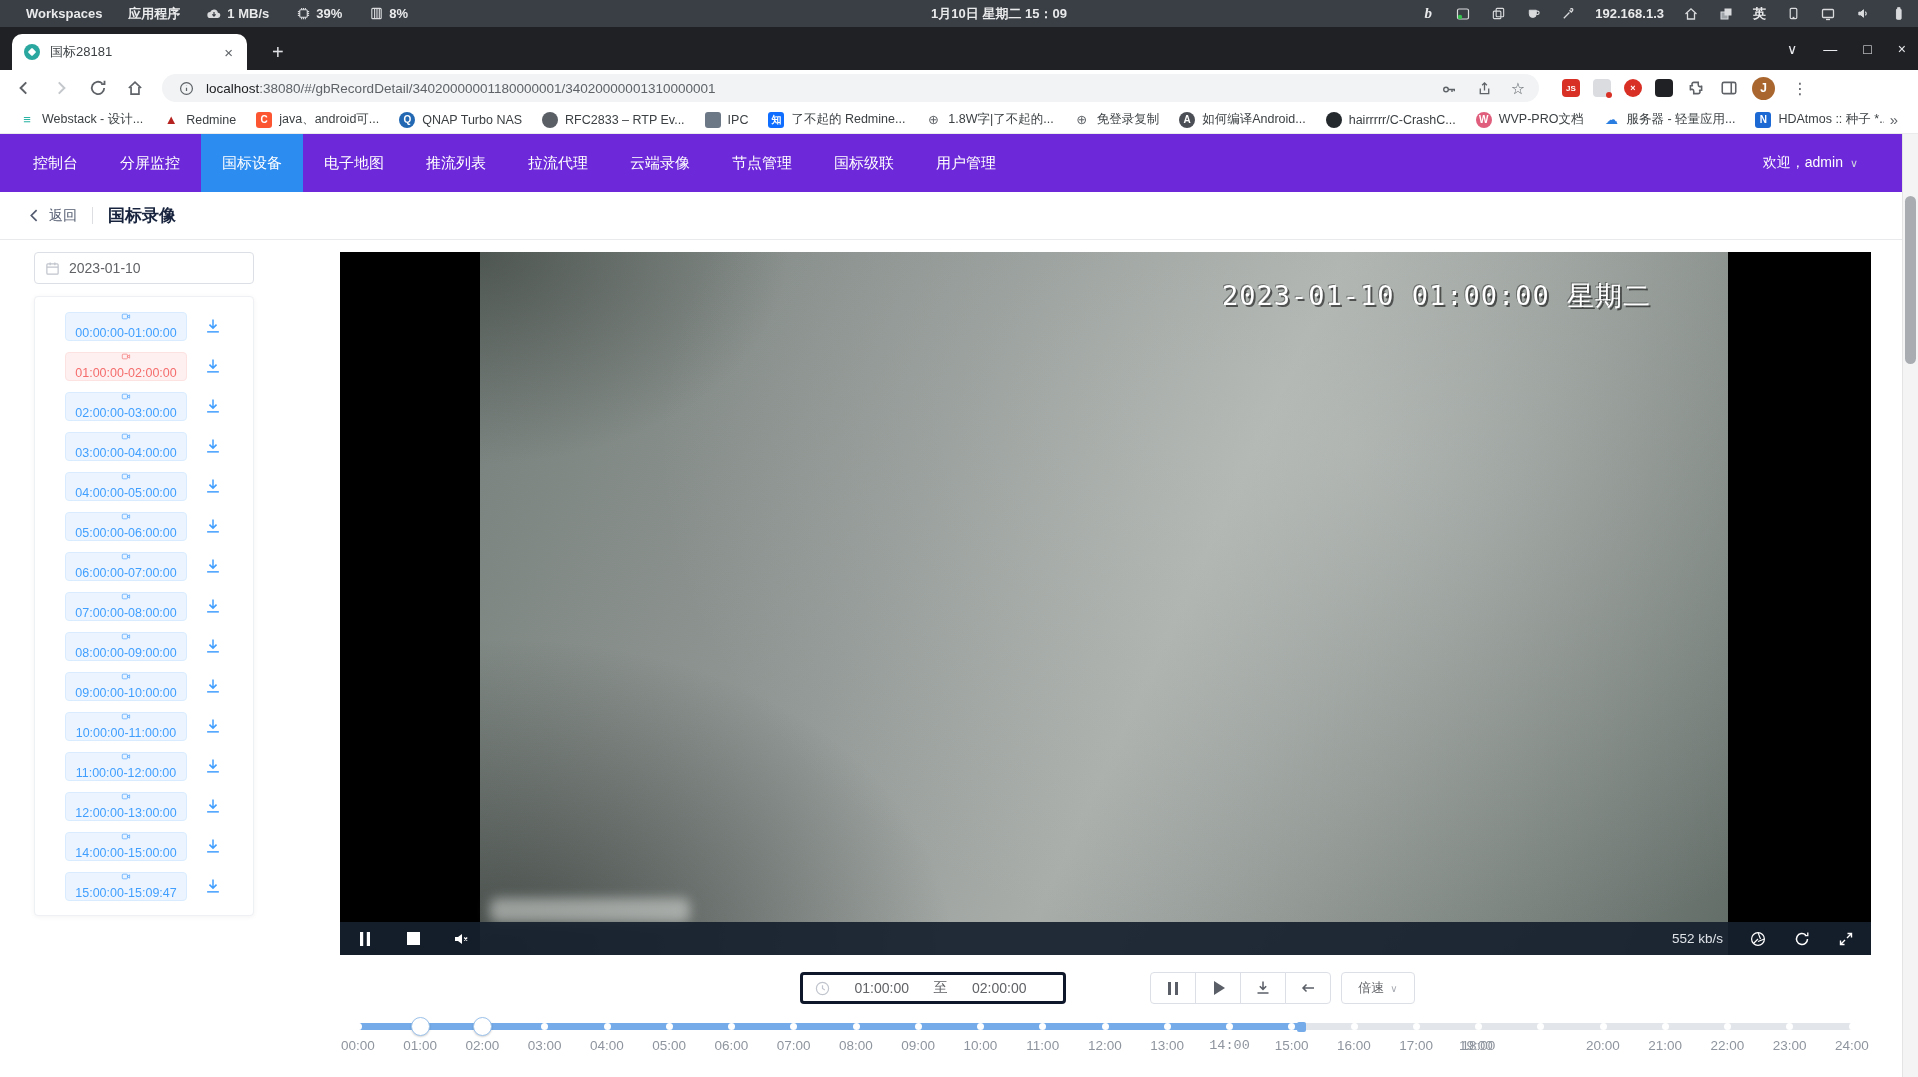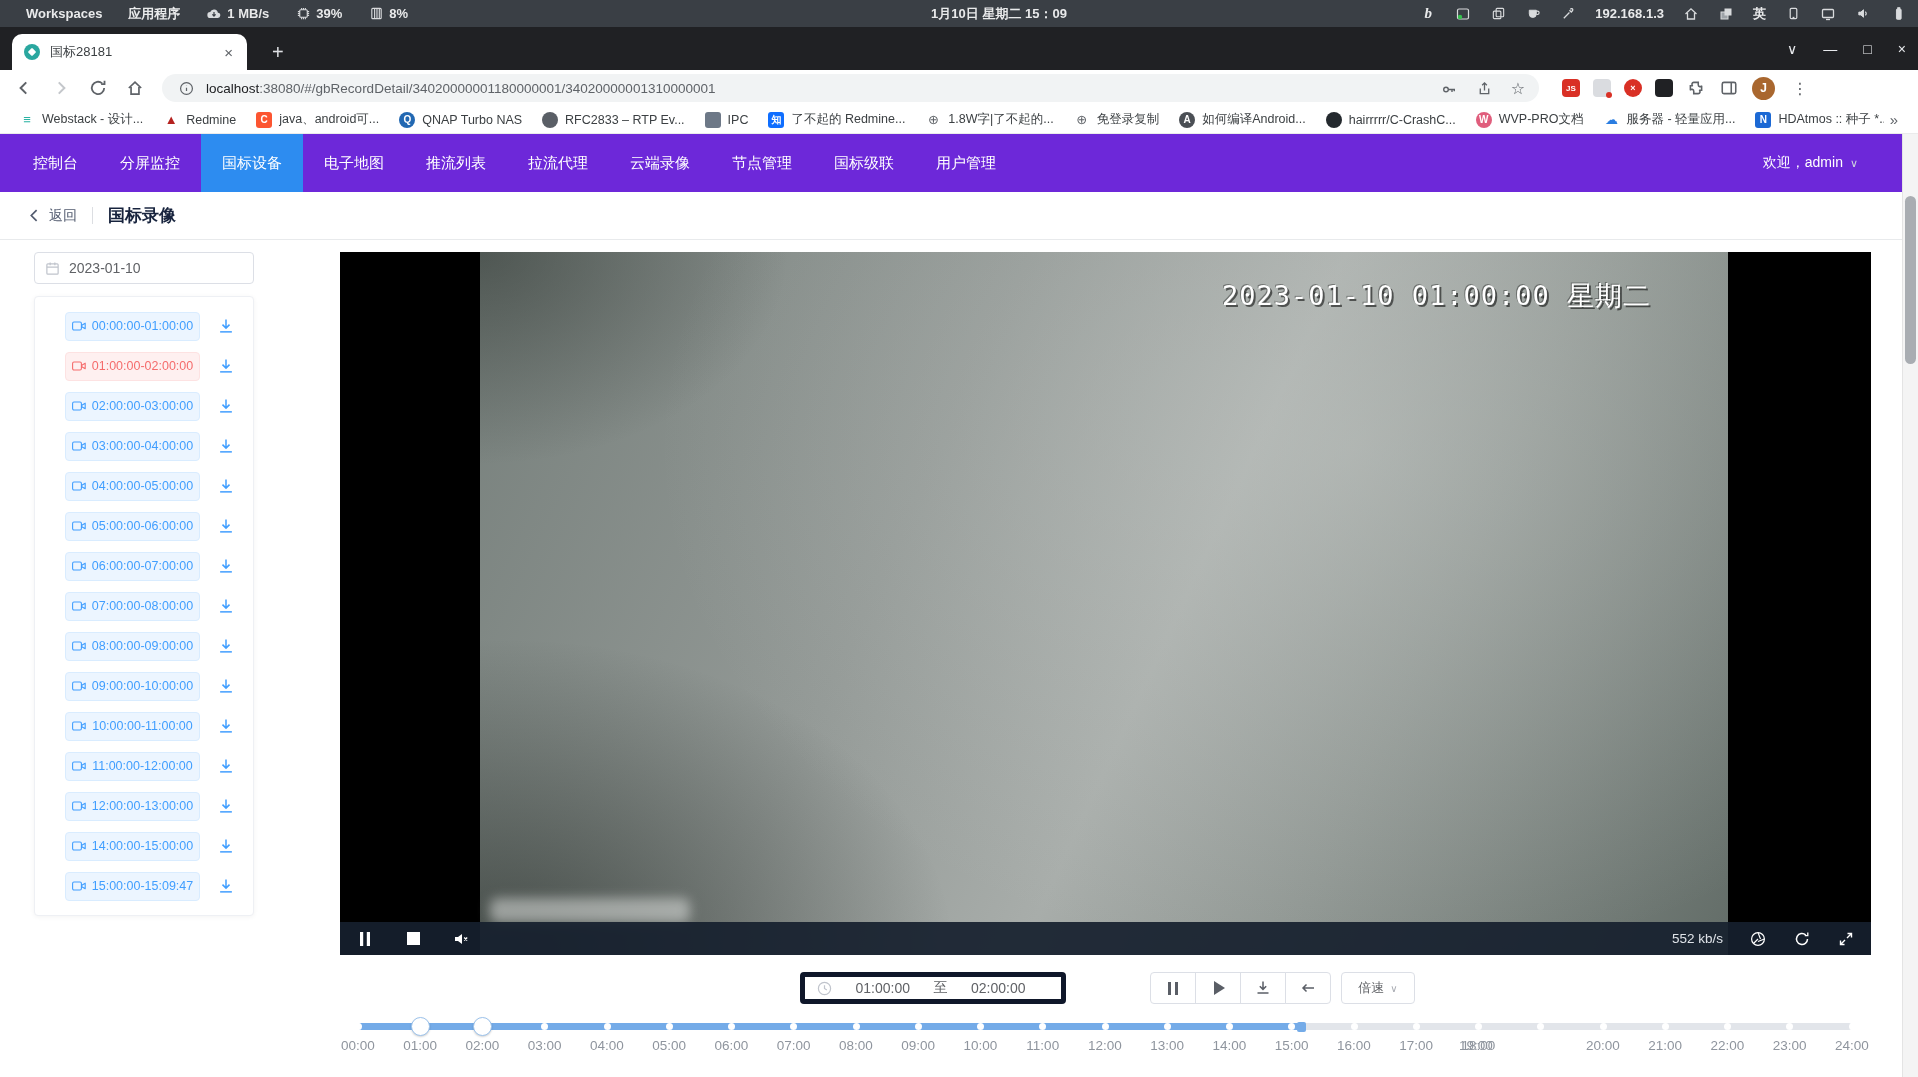--- a/index.html
+++ b/index.html
@@ -83,23 +83,23 @@
   .head-divider { width:1px; height:17px; background:#dcdee2; }
   .pagetitle { font-size:17px; font-weight:bold; color:#17233d; }
 
   
   .sidebar { position:absolute; left:34px; top:252px; width:220px; }
   .date-input { height:32px; border:1px solid #dcdfe6; border-radius:4px; display:flex; align-items:center;
     padding:0 10px; gap:9px; font-size:14px; color:#606266; background:#fff; }
   .seg-card { margin-top:12px; border:1px solid #eef0f4; border-radius:4px;
     box-shadow:0 1px 5px rgba(0,0,0,.05); padding:9px 0; background:#fff; }
   .seg-row { height:40px; display:flex; align-items:center; padding-left:30px; }
-  .seg-chip { display:inline-flex; align-items:center; justify-content:center; gap:6px; width:135px; height:29px;
+  .seg-chip { display:inline-flex; align-items:center; justify-content:center; gap:6px; width:122px; height:29px;
     border-radius:4px; font-size:12.5px; border:1px solid #d9ecff; background:#ecf5ff; color:#409eff;
-    font-family:inherit; cursor:pointer; padding:0; }
+    font-family:inherit; cursor:pointer; padding:0;flex-direction:column; }
   .seg-chip.active { background:#fef0f0; border-color:#fde2e2; color:#f56c6c; }
   .dl-btn { margin-left:16px; background:none; border:none; padding:0; width:20px; height:20px; cursor:pointer;
     display:inline-flex; align-items:center; justify-content:center; }
 
   
   .player { position:absolute; left:340px; top:252px; width:1531px; height:703px; background:#000; overflow:hidden; }
   .video-frame { position:absolute; left:140px; right:143px; top:0; bottom:0;
     background:
       radial-gradient(90% 120% at 70% 28%, rgba(206,210,207,0.38), rgba(0,0,0,0) 62%),
       radial-gradient(60% 75% at 2% 100%, rgba(24,31,27,0.6), rgba(0,0,0,0) 60%),
@@ -112,21 +112,21 @@
   .watermark { position:absolute; left:150px; bottom:32px; width:200px; height:25px; border-radius:8px;
     background:rgba(233,235,233,.5); filter:blur(6px); }
   .vbar { position:absolute; left:0; right:0; bottom:0; height:33px; background:rgba(22,32,46,.92);
     display:flex; align-items:center; padding:0 16px; gap:30px; }
   .vbar-btn { background:none; border:none; padding:0; width:18px; height:18px; display:inline-flex;
     align-items:center; justify-content:center; cursor:pointer; }
   .vbar-right { margin-left:auto; display:flex; align-items:center; gap:26px; }
   .bitrate { color:#dfe3e8; font-size:13.5px; }
 
   
-  .range-box { position:absolute; left:800px; top:972px; width:266px; height:32px; border:5px solid #0f172a;
+  .range-box { position:absolute; left:800px; top:972px; width:266px; height:32px; border:3px solid #0f172a;
     border-radius:4px; background:#fff; display:flex; align-items:center; padding:0 12px; color:#606266; font-size:14px; }
   .range-box .t { flex:1; text-align:center; }
   .range-sep { flex:0 0 auto; color:#606266; }
   .btn-group { position:absolute; left:1150px; top:972px; display:flex; }
   .pbtn { width:46px; height:32px; background:#fff; border:1px solid #dcdfe6; margin-left:-1px;
     display:flex; align-items:center; justify-content:center; padding:0; cursor:pointer; }
   .pbtn:first-child { border-radius:4px 0 0 4px; margin-left:0; }
   .pbtn:last-child { border-radius:0 4px 4px 0; }
   .pause-bars { display:flex; gap:4px; }
   .pause-bars i { display:block; width:3px; height:13px; background:#5a5e66; }
@@ -807,21 +807,21 @@
       <span class="tl-label" style="left: 219px;">04:00</span>
       <span class="tl-label" style="left: 281.25px;">05:00</span>
       <span class="tl-label" style="left: 343.5px;">06:00</span>
       <span class="tl-label" style="left: 405.75px;">07:00</span>
       <span class="tl-label" style="left: 468px;">08:00</span>
       <span class="tl-label" style="left: 530.25px;">09:00</span>
       <span class="tl-label" style="left: 592.5px;">10:00</span>
       <span class="tl-label" style="left: 654.75px;">11:00</span>
       <span class="tl-label" style="left: 717px;">12:00</span>
       <span class="tl-label" style="left: 779.25px;">13:00</span>
-      <span class="tl-label" style="left: 841.5px;">14:00</span>
+      <span class="tl-label" style="left: 841.5px; font-family: Liberation Mono, monospace;">14:00</span>
       <span class="tl-label" style="left: 903.75px;">15:00</span>
       <span class="tl-label" style="left: 966px;">16:00</span>
       <span class="tl-label" style="left: 1028.25px;">17:00</span>
       <span class="tl-label" style="left: 1090.5px;">18:00</span>
       <span class="tl-label" style="left: 1088px;">19:00</span>
       <span class="tl-label" style="left: 1215px;">20:00</span>
       <span class="tl-label" style="left: 1277.25px;">21:00</span>
       <span class="tl-label" style="left: 1339.5px;">22:00</span>
       <span class="tl-label" style="left: 1401.75px;">23:00</span>
       <span class="tl-label" style="left: 1464px;">24:00</span>

